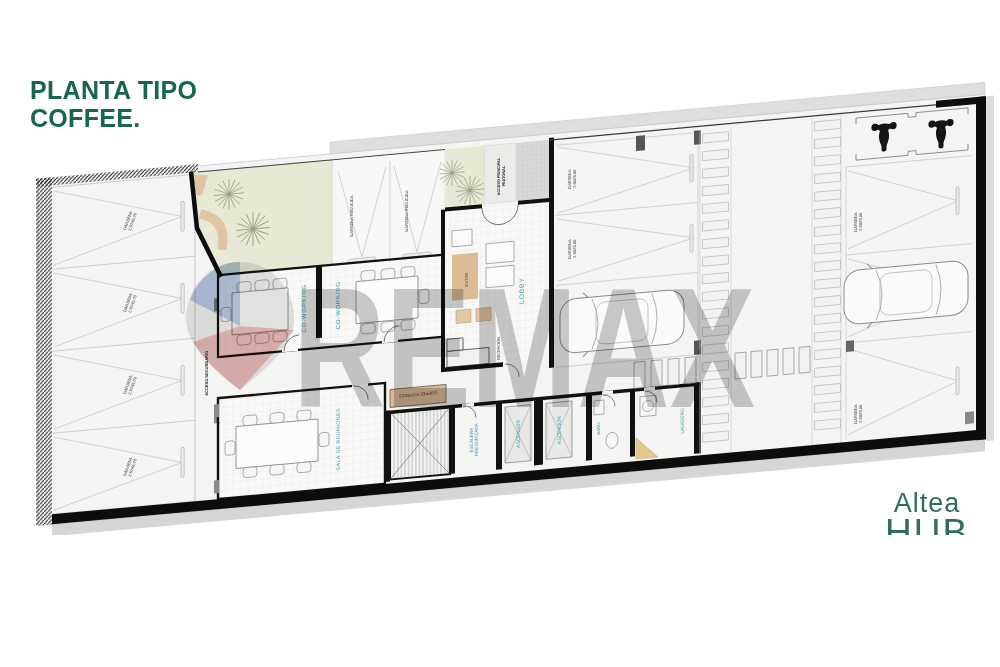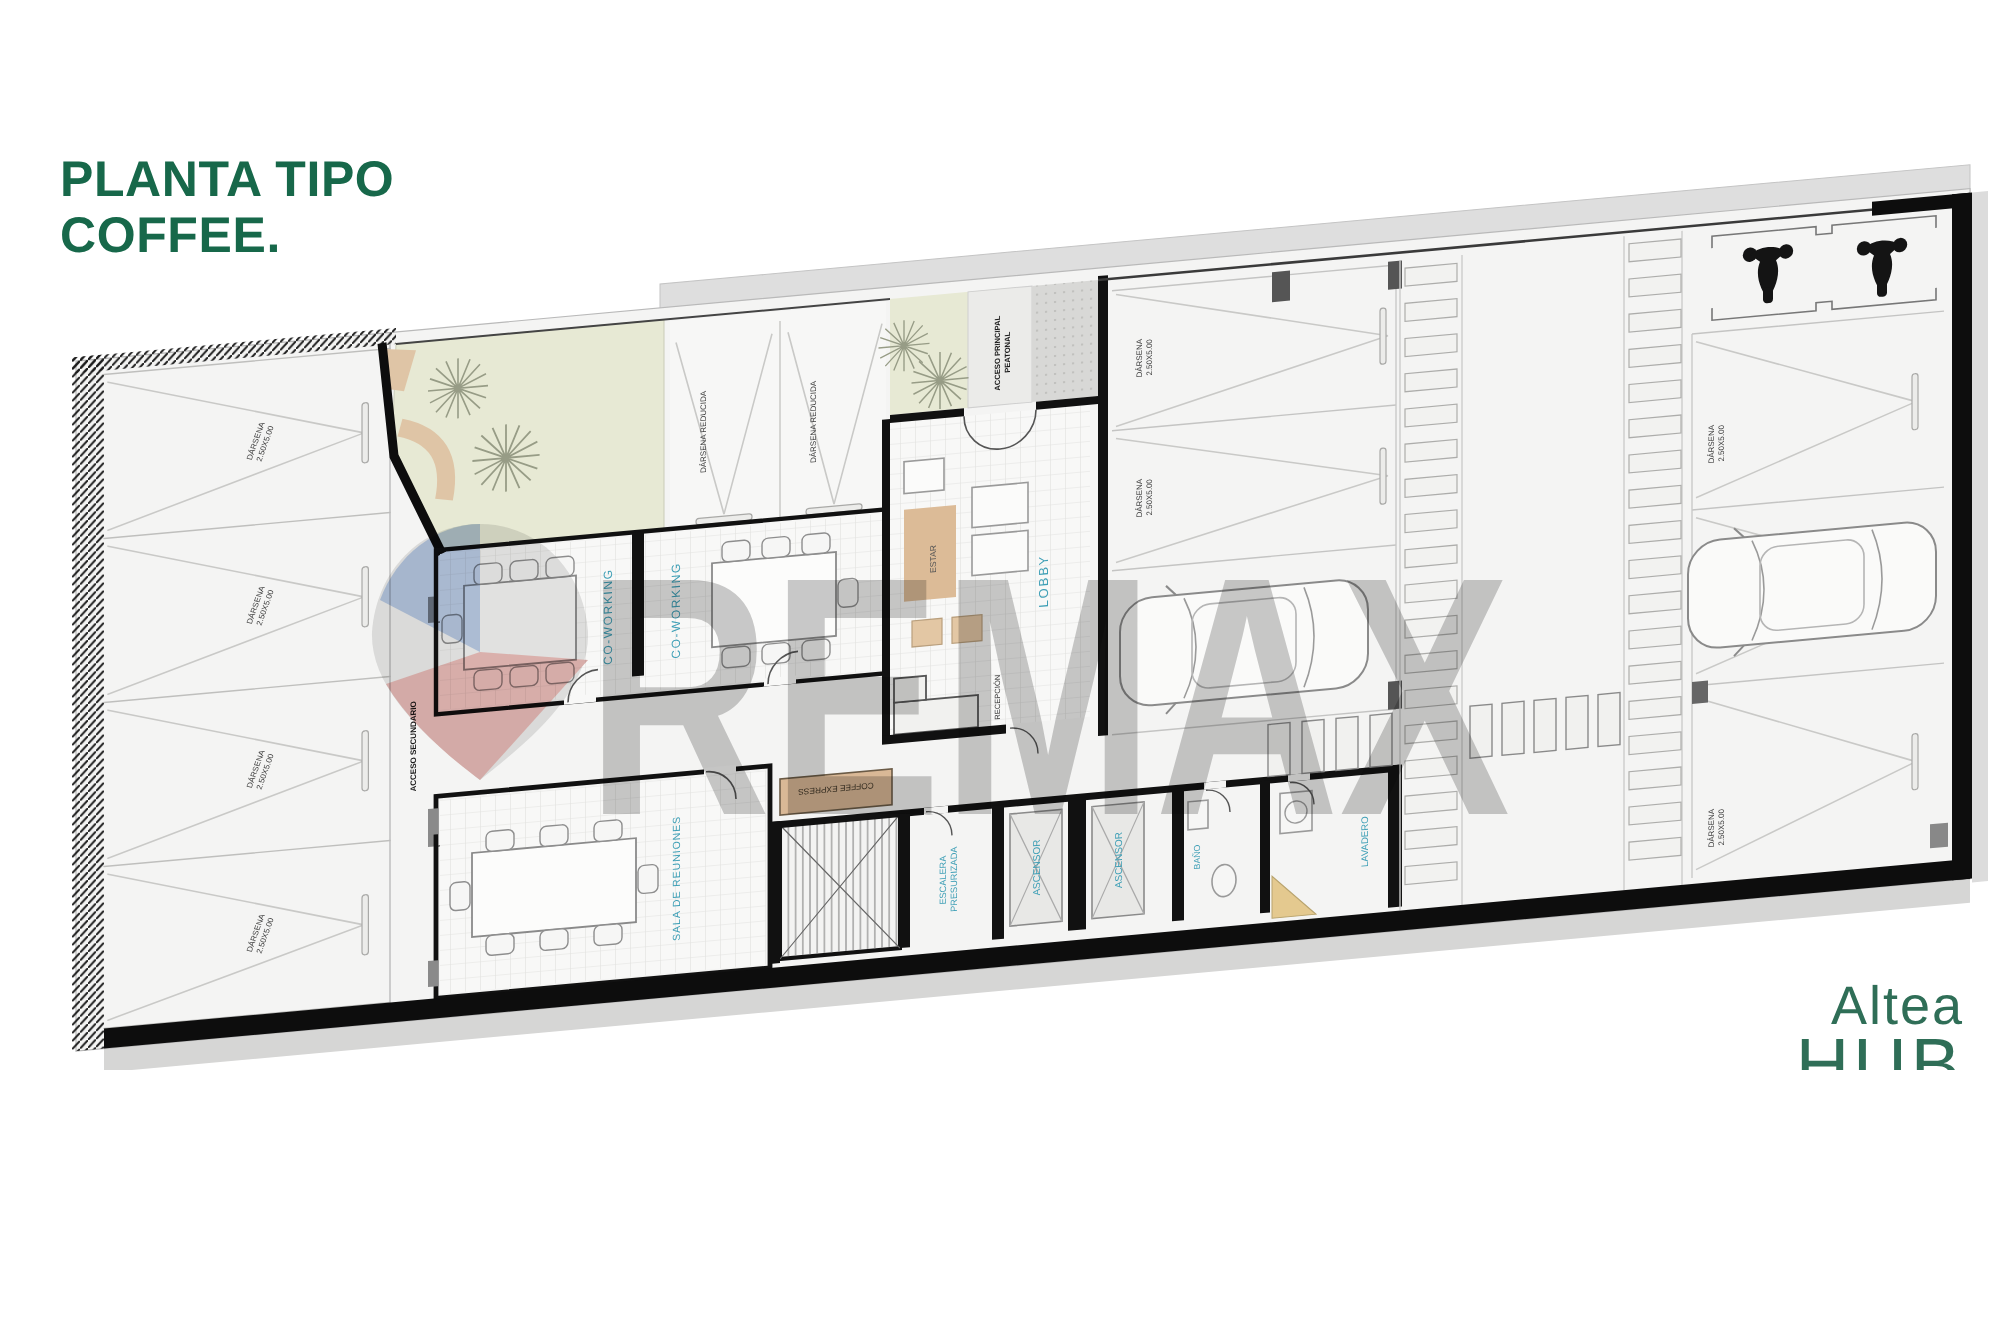--- a/index.html
+++ b/index.html
@@ -1,20 +1,20 @@
 <!DOCTYPE html>
 <html><head>
 <meta charset="utf-8">
 <style>
   html,body{margin:0;padding:0;background:#ffffff;}
   .canvas{position:relative;width:1000px;height:535px;background:#ffffff;overflow:hidden;
           font-family:"Liberation Sans",sans-serif;}
   .title{position:absolute;left:30px;top:76px;color:#17684a;font-weight:bold;
          font-size:25px;line-height:1.12;letter-spacing:.3px;}
-  .brand{position:absolute;left:872px;top:490px;width:110px;text-align:right;color:#2f6e57;}
+  .brand{position:absolute;left:872px;top:490px;width:110px;text-align:center;color:#2f6e57;}
   .brand .l1{font-size:27px;font-weight:400;letter-spacing:1px;line-height:1;}
   .brand .l2{font-size:37px;font-weight:400;letter-spacing:2px;line-height:.95;margin-top:-2px;}
   svg{position:absolute;left:0;top:0;}
   svg text{font-family:"Liberation Sans",sans-serif;}
 </style>
 </head>
 <body>
 
 <div class="canvas">
 

